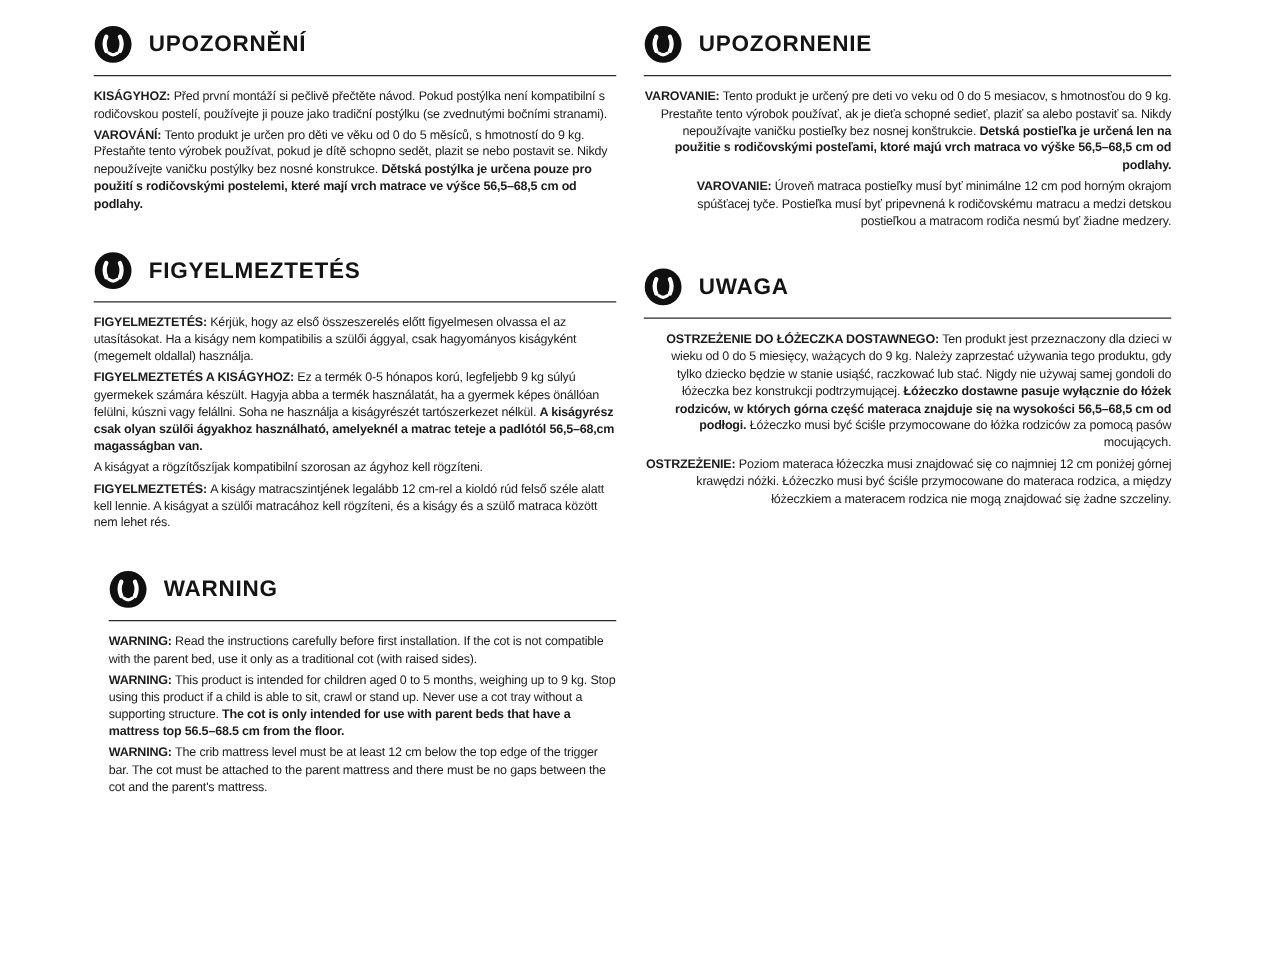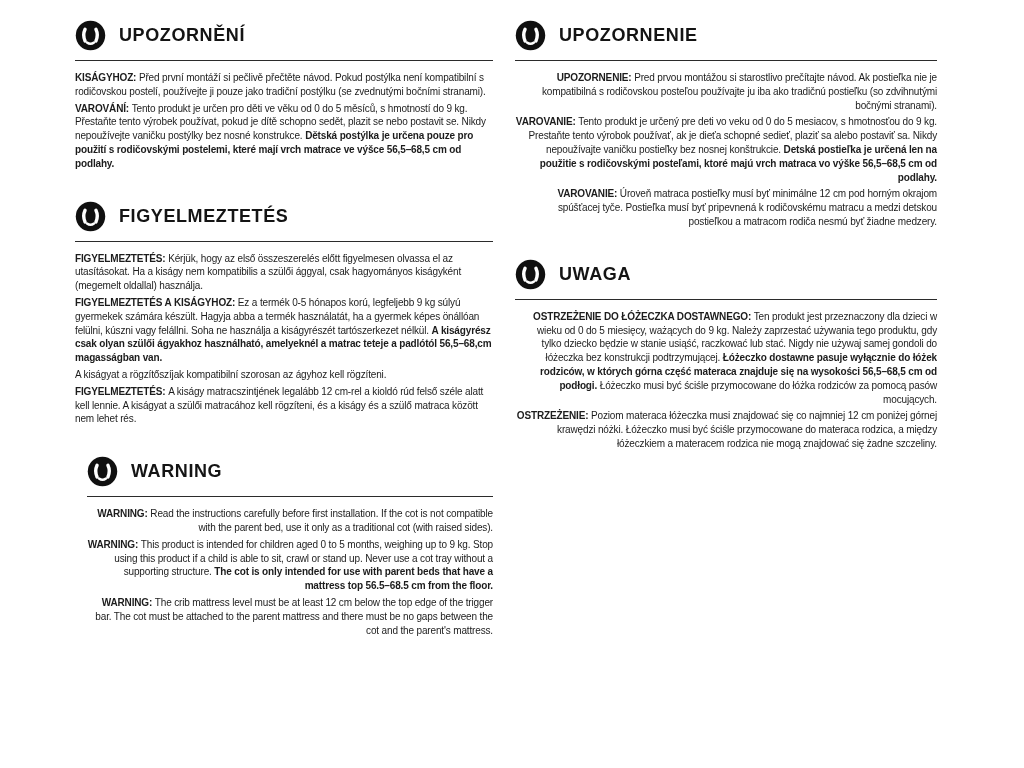--- a/index.html
+++ b/index.html
@@ -9,21 +9,21 @@
     font-family: "Liberation Sans", "DejaVu Sans", sans-serif;
     color: #1c1c1c;
     overflow: hidden;
   }
   .page { position: relative; width: 1024px; height: 556px; background: #fff; }
   .col { position: absolute; top: 20px; }
   .col-left  { left: 75px;  width: 418px; }
   .col-right { left: 515px; width: 422px; text-align: right; }
 
   .warn-section { margin-bottom: 30px; }
-  .warn-section.indent { margin-left: 12px; width: 406px; text-align: right; }
+  .warn-section.indent { margin-left: 12px; width: 406px; }
 
   .sec-head {
     display: flex; align-items: center; gap: 13px;
     padding-bottom: 9px; margin-bottom: 10px;
     border-bottom: 1.5px solid #2b2b2b;
   }
   .sec-icon { width: 31px; height: 31px; flex: 0 0 auto; display: block; }
   .sec-title {
     margin: 0; font-size: 18px; font-weight: bold;
     letter-spacing: 0.6px; color: #141414;
@@ -99,21 +99,20 @@
       <div class="sec-head">
         <svg class="sec-icon" viewBox="0 0 40 40" aria-hidden="true">
           <circle cx="20" cy="20" r="19" fill="#101010"></circle>
           <path d="M13 12 q-3.5 7.5 0 15" stroke="#ffffff" stroke-width="4.4" fill="none" stroke-linecap="round"></path>
           <path d="M27 12 q3.5 7.5 0 15" stroke="#ffffff" stroke-width="4.4" fill="none" stroke-linecap="round"></path>
           <path d="M15.5 29 q4.5 3.5 9 0" stroke="#ffffff" stroke-width="3.2" fill="none" stroke-linecap="round"></path>
         </svg>
         <h2 class="sec-title">UPOZORNENIE</h2>
       </div>
       <div class="sec-body">
-          <p class="para"><b>UPOZORNENIE: </b><span>Pred prvou montážou si starostlivo prečítajte návod. Ak postieľka nie je kompatibilná s rodičovskou posteľou používajte ju iba ako tradičnú postieľku (so zdvihnutými bočnými stranami).</span></p>
           <p class="para"><b>VAROVANIE: </b><span>Tento produkt je určený pre deti vo veku od 0 do 5 mesiacov, s hmotnosťou do 9 kg.  Prestaňte tento výrobok používať, ak je dieťa schopné sedieť, plaziť sa alebo postaviť sa. Nikdy nepoužívajte vaničku postieľky bez nosnej konštrukcie. </span><b>Detská postieľka je určená len na použitie s rodičovskými posteľami, ktoré majú vrch matraca vo výške 56,5–68,5 cm od podlahy.</b></p>
           <p class="para"><b>VAROVANIE: </b><span>Úroveň matraca postieľky musí byť minimálne 12 cm pod horným okrajom spúšťacej tyče. Postieľka musí byť pripevnená k rodičovskému matracu a medzi detskou postieľkou a matracom rodiča nesmú byť žiadne medzery.</span></p>
         </div>
     </section>
 
     <section class="warn-section">
       <div class="sec-head">
         <svg class="sec-icon" viewBox="0 0 40 40" aria-hidden="true">
           <circle cx="20" cy="20" r="19" fill="#101010"></circle>
           <path d="M13 12 q-3.5 7.5 0 15" stroke="#ffffff" stroke-width="4.4" fill="none" stroke-linecap="round"></path>

